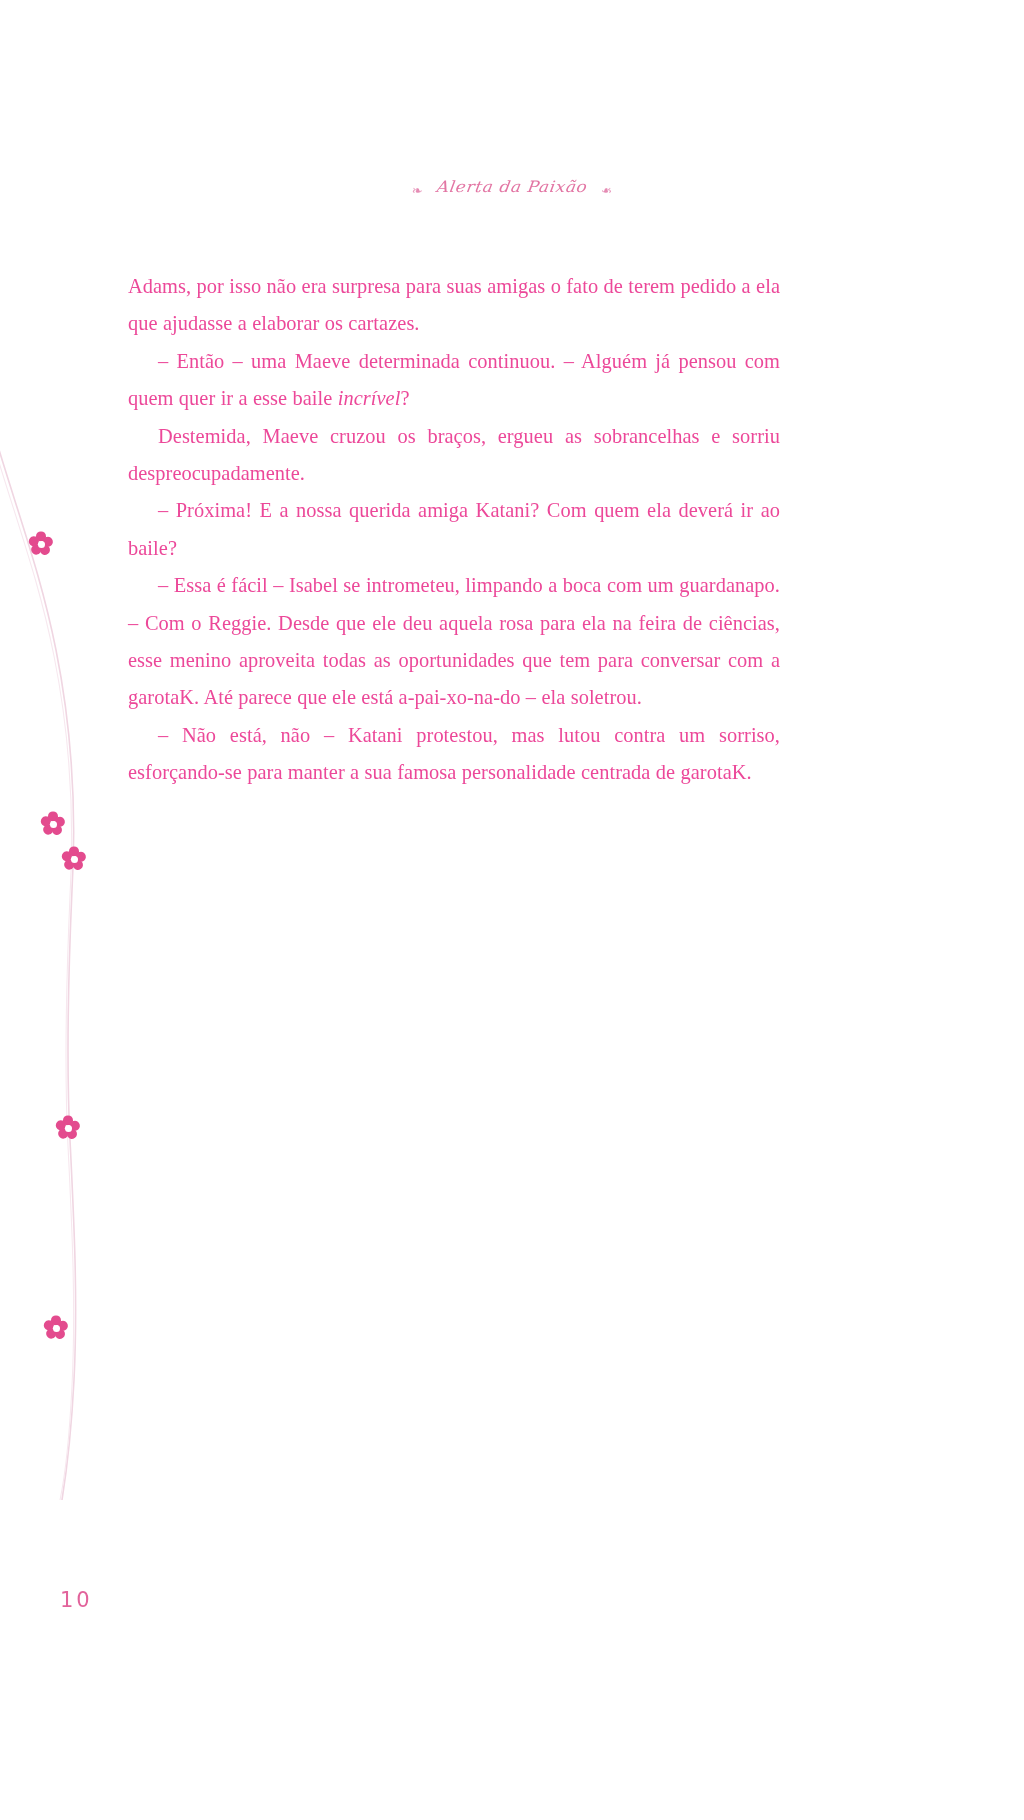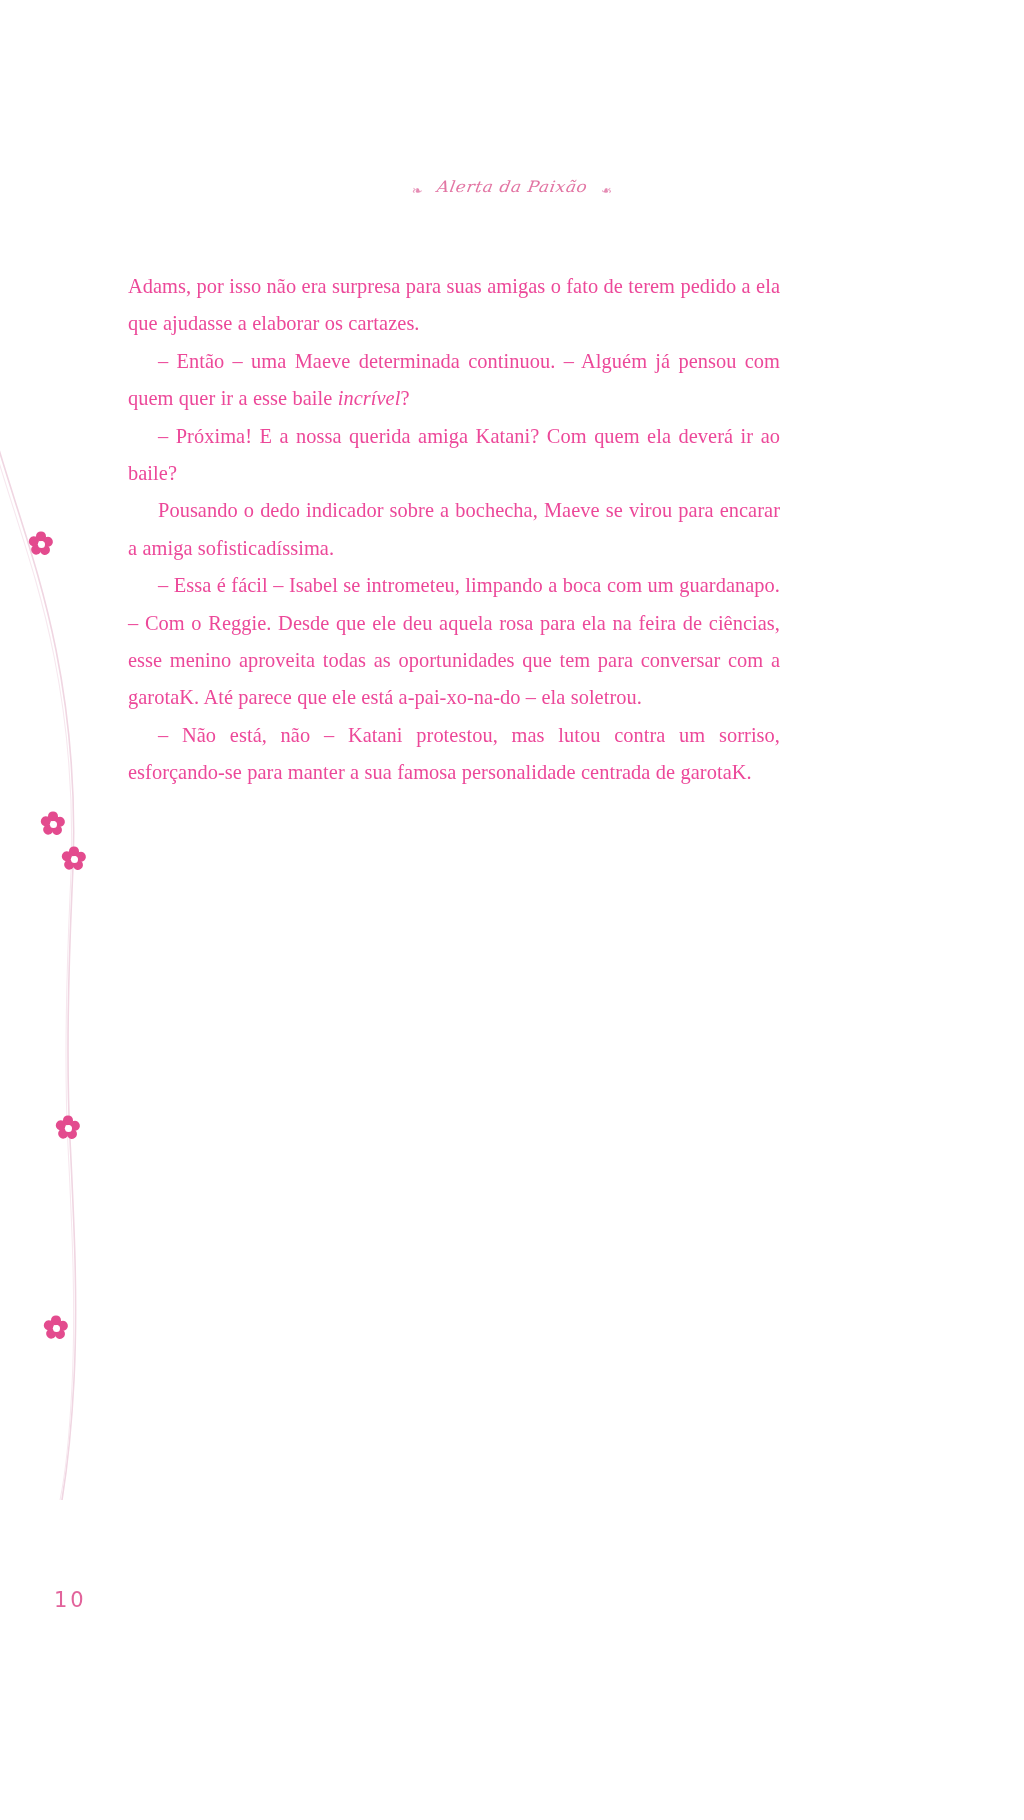--- a/index.html
+++ b/index.html
@@ -105,21 +105,21 @@
     letter-spacing: 0.05px;
     word-spacing: 0.2px;
     color: #ec4899;
   }
   p.para.indent { text-indent: 30px; }
   p.para em { }
 
   
   #folio {
     position: absolute;
-    left: 54px;
+    left: 60px;
     top: 1588px;
     font-family: "DejaVu Sans", "Liberation Sans", sans-serif;
     font-size: 21px;
     letter-spacing: 3px;
     color: #e2639b;
   }
 </style>
 </head>
 <body>
 
@@ -178,21 +178,21 @@
       <span class="petal" style="transform: rotate(144deg) translate(0,-7.6px);"></span>
       <span class="petal" style="transform: rotate(216deg) translate(0,-7.6px);"></span>
       <span class="petal" style="transform: rotate(288deg) translate(0,-7.6px);"></span>
       <span class="core"></span>
     </div>
   </div>
 
   <div id="text-column">
     <p class="para">Adams, por isso não era surpresa para suas amigas o fato de terem pedido a ela que ajudasse a elaborar os cartazes.</p>
     <p class="para indent"><span>– Então – uma Maeve determinada continuou. – Alguém já pensou com quem quer ir a esse baile </span><em>incrível</em><span>?</span></p>
+    <p class="para indent">Destemida, Maeve cruzou os braços, ergueu as sobrancelhas e sorriu despreocupadamente.</p>
     <p class="para indent">– Próxima! E a nossa querida amiga Katani? Com quem ela deverá ir ao baile?</p>
-    <p class="para indent">Pousando o dedo indicador sobre a bochecha, Maeve se virou para encarar a amiga sofisticadíssima.</p>
     <p class="para indent">– Essa é fácil – Isabel se intrometeu, limpando a boca com um guardanapo. – Com o Reggie. Desde que ele deu aquela rosa para ela na feira de ciências, esse menino aproveita todas as oportunidades que tem para conversar com a garotaK. Até parece que ele está a-pai-xo-na-do – ela soletrou.</p>
     <p class="para indent">– Não está, não – Katani protestou, mas lutou contra um sorriso, esforçando-se para manter a sua famosa personalidade centrada de garotaK.</p>
   </div>
 
   <div id="folio">10</div>
 
 </div>
 
 </body></html>

